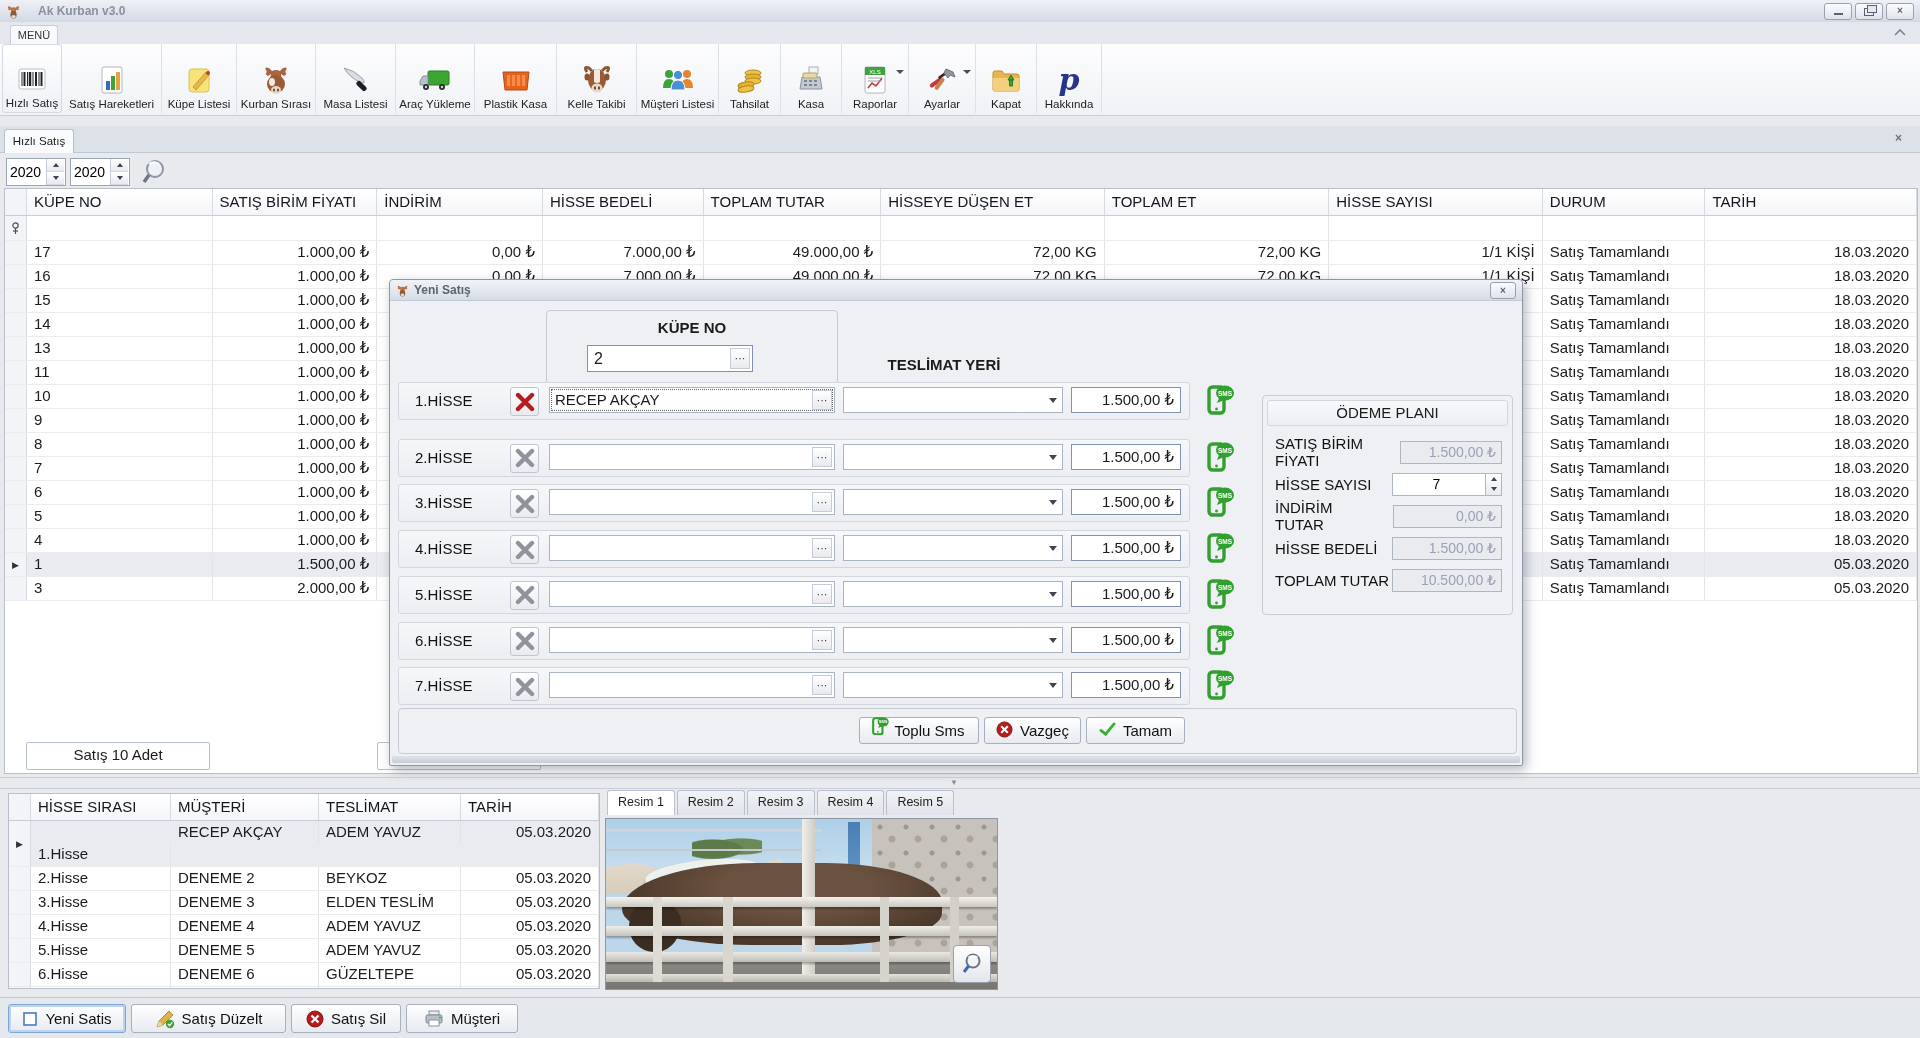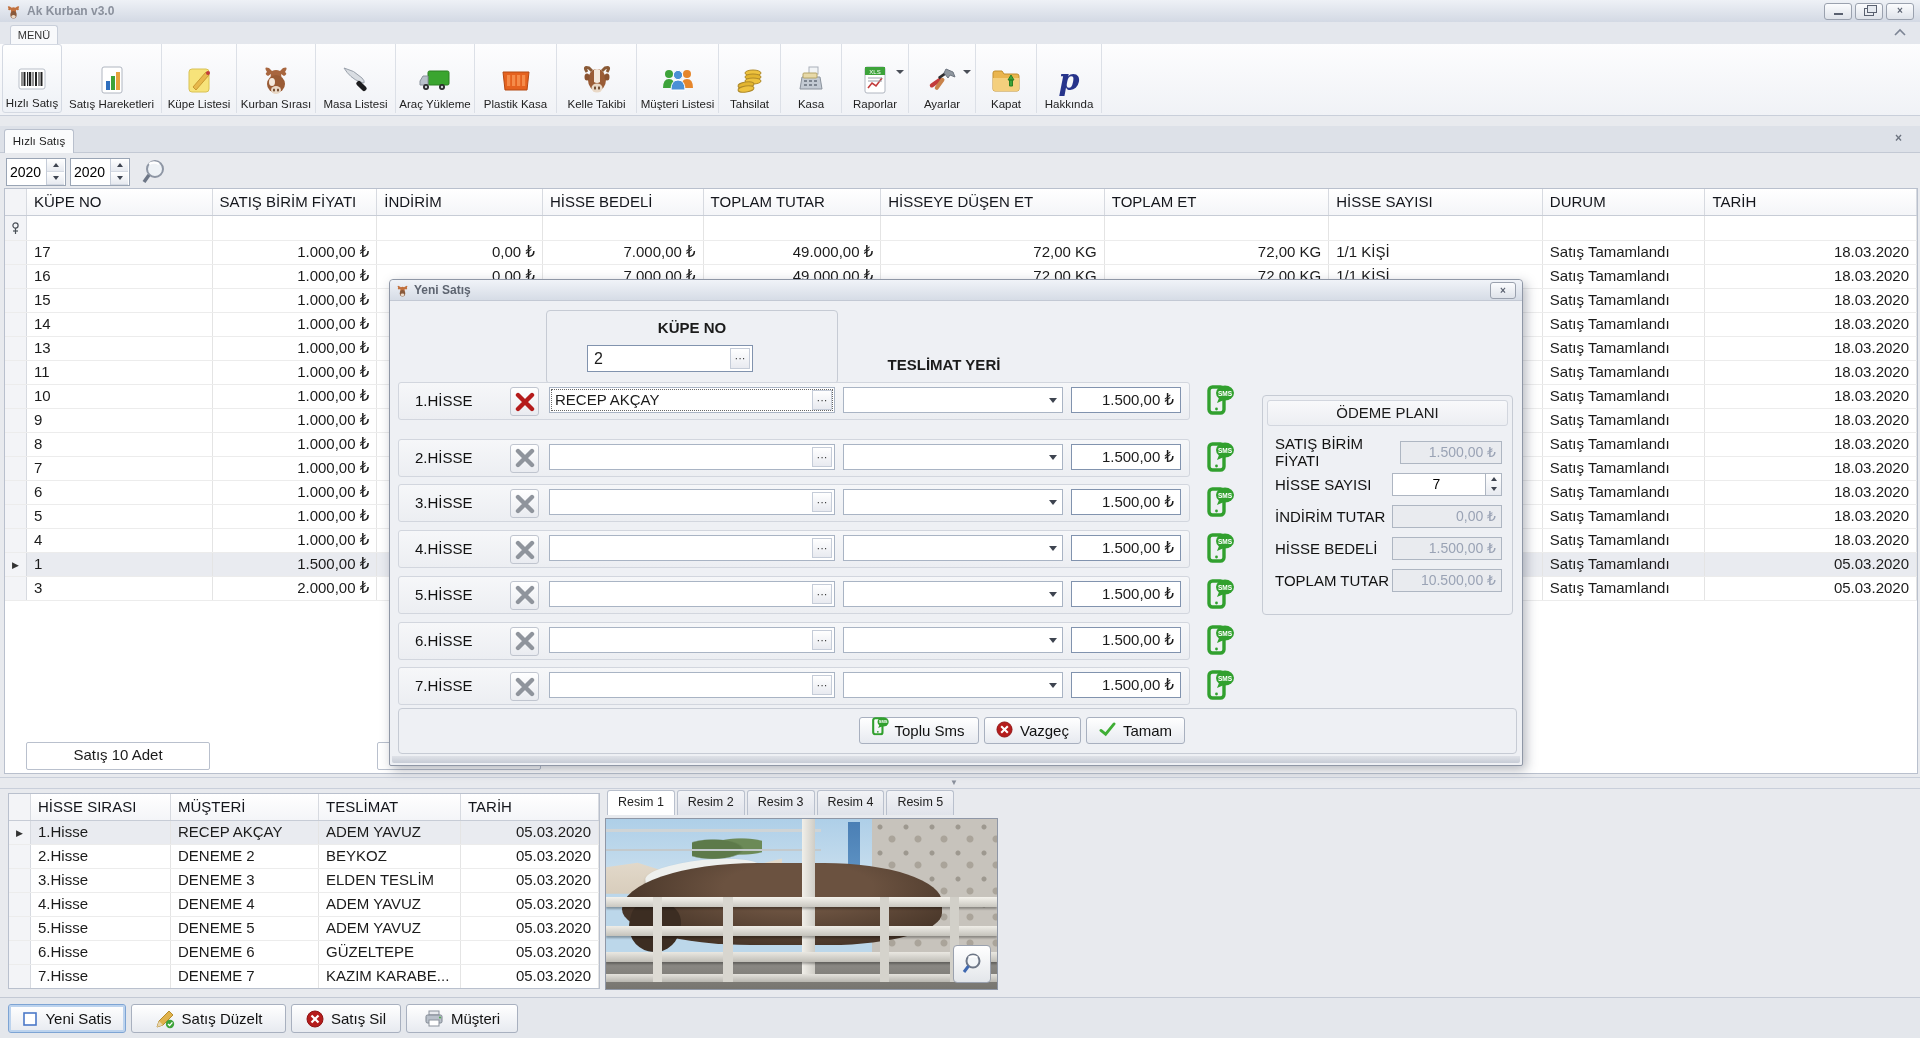--- a/index.html
+++ b/index.html
@@ -9,21 +9,21 @@
     font-family:"Liberation Sans","DejaVu Sans",sans-serif;
     font-size:12px;color:#1b1b1b;
     -webkit-font-smoothing:antialiased;
   }
   .abs{position:absolute;}
   .flex{display:flex;align-items:center;}
 
   
   #titlebar{left:0;top:0;width:1920px;height:22px;
     background:linear-gradient(#eef1f6,#d3d9e4);
-    border-bottom:1px solid #b9c0cd;}
+    border-bottom:1px solid #b9c0cd;gap:11px;}
   #titlebar .title{color:#8a909c;font-weight:bold;font-size:12px;margin-left:6px;}
   .winbtn{width:26px;height:15px;border:1px solid #9aa1ae;border-radius:3px;
     background:linear-gradient(#fbfcfe,#dfe3ea);margin-left:3px;
     display:flex;align-items:center;justify-content:center;color:#5a6170;
     font-size:10px;font-weight:bold;line-height:1;}
   .glyph-min{width:9px;height:2px;background:#5a6170;margin-top:6px;}
   .glyph-max{width:8px;height:6px;border:1.5px solid #5a6170;position:relative;}
   .glyph-max:before{content:"";position:absolute;left:2px;top:-4px;width:8px;height:6px;border:1.5px solid #5a6170;background:#e6eaf0;}
 
   #menubar{left:0;top:22px;width:1920px;height:22px;background:#e4e7ed;border-bottom:1px solid #c9cfda;}
@@ -60,21 +60,21 @@
   .g-row{display:flex;box-sizing:border-box;border-bottom:1px solid #ececec;}
   .g-cell{box-sizing:border-box;border-right:1px solid #e4e4e4;padding:0 7px;
     white-space:nowrap;overflow:hidden;font-size:15px;line-height:22px;height:23px;}
   .g-head .g-cell{font-size:15px;color:#14161c;background:linear-gradient(#ffffff,#f4f5f8);
     border-right:1px solid #d7dae0;height:26px;line-height:25px;}
   .g-head{border-bottom:1px solid #c7ccd6;}
   .g-filter .g-cell{height:24px;background:#fff;}
   .g-ind{width:22px;min-width:22px;box-sizing:border-box;background:#f3f4f7;border-right:1px solid #d7dae0;
     display:flex;align-items:center;justify-content:center;color:#333;font-size:11px;}
   .g-row.sel{background:#e9ebf0;}
-  .al-r{text-align:right;} .al-c{text-align:left;}
+  .al-r{text-align:right;} .al-c{text-align:right;}
 
   .sum-box{position:absolute;background:#fff;border:1px solid #b9c0cd;border-radius:2px;
     font-size:15px;text-align:center;line-height:24px;}
 
   
   #splitter{left:0;top:777px;width:1920px;height:10px;background:#e8eaee;border-top:1px solid #c9cfda;border-bottom:1px solid #c9cfda;}
   #bottombar{left:0;top:997px;width:1920px;height:41px;background:#e4e7ec;border-top:1px solid #c3c9d4;}
   .btn{display:inline-flex;align-items:center;justify-content:center;gap:7px;
     background:linear-gradient(#ffffff,#e7eaf0);border:1px solid #a8b0bf;border-radius:3px;
     font-size:15px;color:#111;box-sizing:border-box;}
@@ -615,21 +615,21 @@
 <div class="abs grid" id="shares-grid" style="left:8px;top:793px;width:592px;height:196px;overflow:hidden;">
     <div class="g-row g-head">
       <div class="g-ind" style="height: 26px;"></div>
       <div class="g-cell" style="width: 140px;">HİSSE SIRASI</div>
       <div class="g-cell" style="width: 148px;">MÜŞTERİ</div>
       <div class="g-cell" style="width: 142px;">TESLİMAT</div>
       <div class="g-cell" style="width: 138px;">TARİH</div>
     </div>
     <div class="g-row sel">
       <div class="g-ind" style="font-size: 9px;">▶</div>
-      <div class="g-cell " style="width: 140px;">1.Hisse</div>
+      <div class="g-cell " style="width: 140px; margin-top: 22px;">1.Hisse</div>
       <div class="g-cell " style="width: 148px;">RECEP AKÇAY</div>
       <div class="g-cell " style="width: 142px;">ADEM YAVUZ</div>
       <div class="g-cell al-r" style="width: 138px;">05.03.2020</div>
     </div>
     <div class="g-row">
       <div class="g-ind"></div>
       <div class="g-cell " style="width: 140px;">2.Hisse</div>
       <div class="g-cell " style="width: 148px;">DENEME 2</div>
       <div class="g-cell " style="width: 142px;">BEYKOZ</div>
       <div class="g-cell al-r" style="width: 138px;">05.03.2020</div>
@@ -942,21 +942,21 @@
           <span class="pay-val edit">7</span>
           <span class="pay-spin">
             <div>
               <span class="tri-up"></span>
             </div>
             <div>
               <span class="tri-dn"></span>
             </div>
           </span>
         </div>
-        <div class="pay-row" style="top: 108px;">
+        <div class="pay-row" style="top: 108px; gap: 8px;">
           <span class="pay-lbl">İNDİRİM TUTAR</span>
           <span class="pay-val">0,00 ₺</span>
         </div>
         <div class="pay-row" style="top: 140px;">
           <span class="pay-lbl">HİSSE BEDELİ</span>
           <span class="pay-val">1.500,00 ₺</span>
         </div>
         <div class="pay-row" style="top: 172px;">
           <span class="pay-lbl">TOPLAM TUTAR</span>
           <span class="pay-val">10.500,00 ₺</span>

